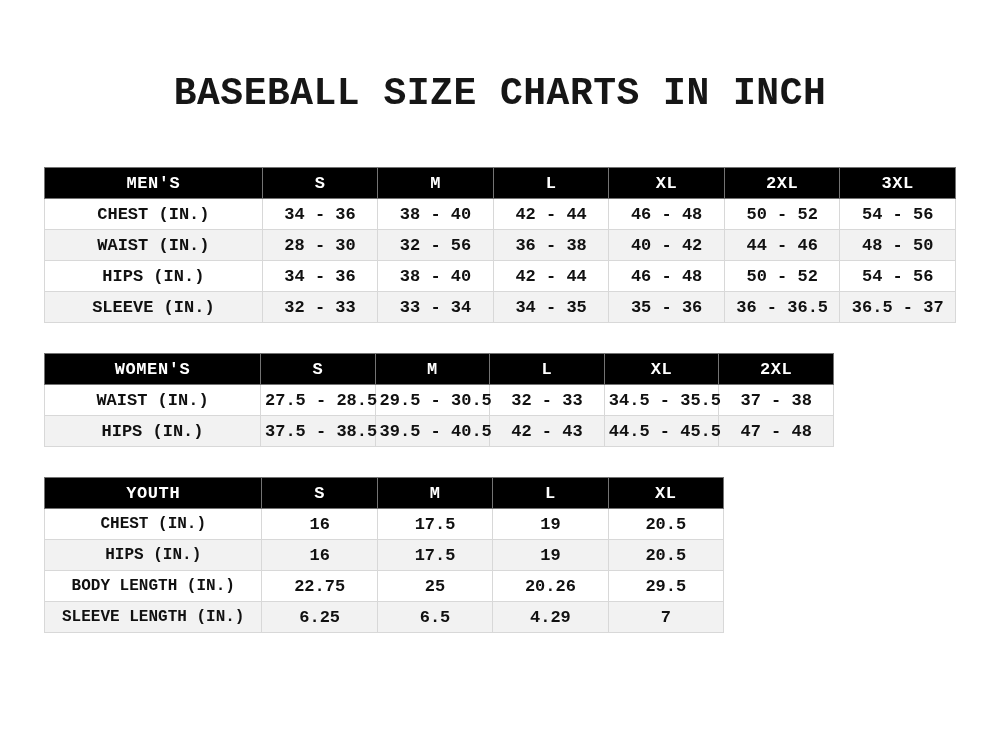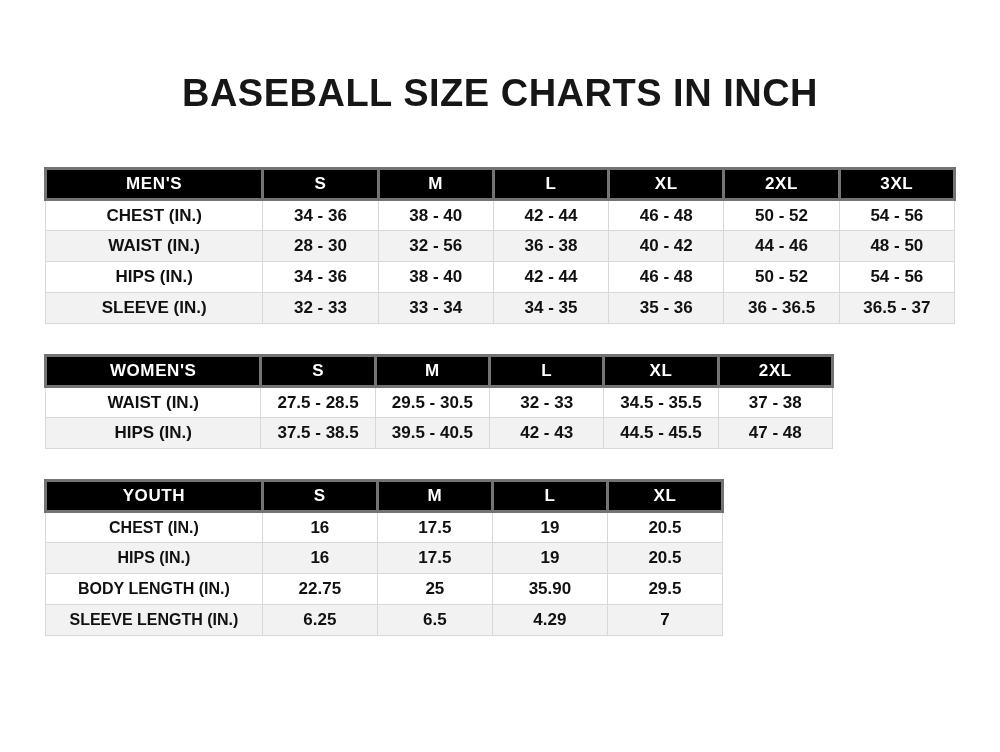--- a/index.html
+++ b/index.html
@@ -12,20 +12,21 @@
     background: #ffffff;
     font-family: "Liberation Sans", sans-serif;
     color: #111111;
     overflow: hidden;
   }
   .page {
     position: relative;
     width: 1000px;
     height: 752px;
     box-sizing: border-box;
+    font-family: Liberation Mono, monospace;
   }
   .title {
     text-align: center;
     font-size: 38px;
     font-weight: bold;
     letter-spacing: 0.5px;
     color: #161616;
     margin: 0;
     padding-top: 72px;
     padding-bottom: 0;
@@ -48,21 +49,21 @@
     font-weight: bold;
     font-size: 17px;
     height: 31px;
     padding: 0 4px;
     box-sizing: border-box;
     white-space: nowrap;
   }
   thead th {
     background: #000000;
     color: #ffffff;
-    border: 3px solid #737373;
+    border: 1px solid #737373;
     font-size: 17px;
     letter-spacing: 0.6px;
     height: 31px;
   }
   tbody tr:nth-child(odd) td {
     background: #ffffff;
   }
   tbody tr:nth-child(even) td {
     background: #f2f2f2;
   }
@@ -222,21 +223,21 @@
           <td class="rowlabel">HIPS (IN.)</td>
           <td>16</td>
           <td>17.5</td>
           <td>19</td>
           <td>20.5</td>
         </tr>
         <tr>
           <td class="rowlabel">BODY LENGTH (IN.)</td>
           <td>22.75</td>
           <td>25</td>
-          <td>35.90</td>
+          <td>20.26</td>
           <td>29.5</td>
         </tr>
         <tr>
           <td class="rowlabel">SLEEVE LENGTH (IN.)</td>
           <td>6.25</td>
           <td>6.5</td>
           <td>4.29</td>
           <td>7</td>
         </tr>
       </tbody>

